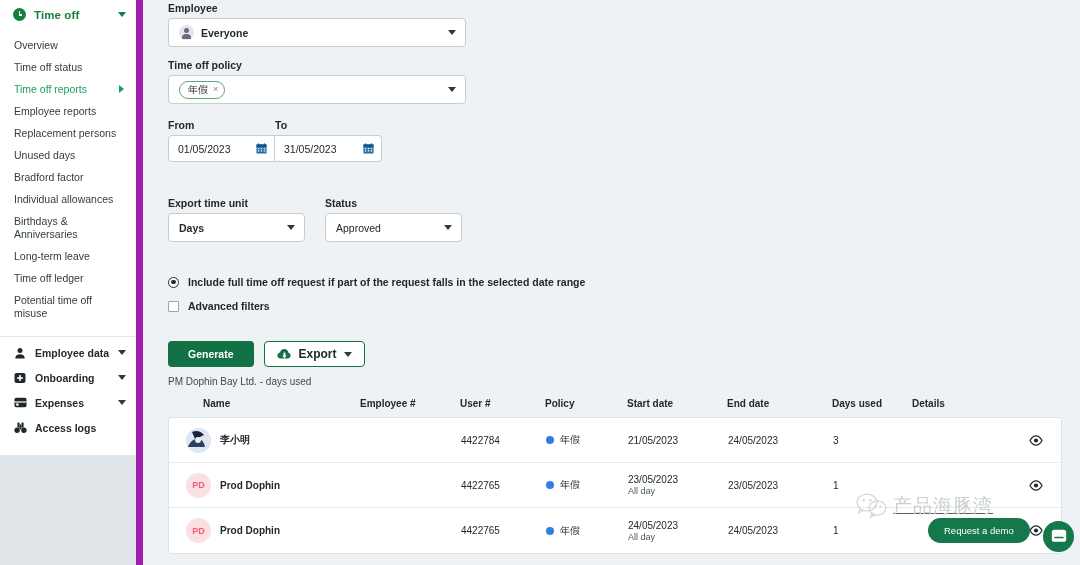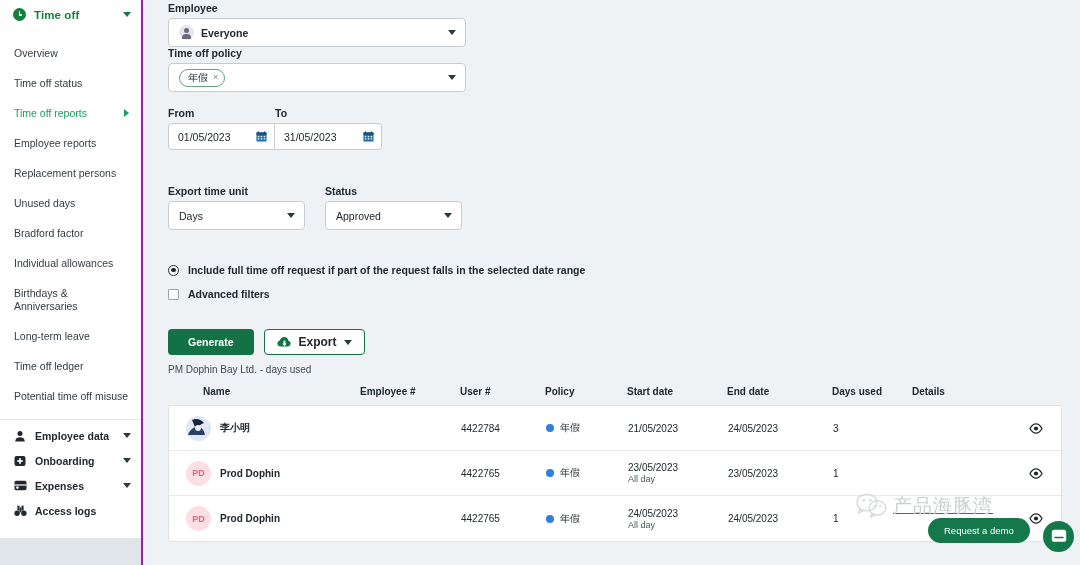--- a/index.html
+++ b/index.html
@@ -12,21 +12,21 @@
   }
   .app { display: flex; width: 1080px; height: 565px; position: relative; }
 
   
   .sidebar {
     width: 143px;
     height: 565px;
     background: #dfe5e8;
     flex: 0 0 143px;
     position: relative;
-    border-right: 2px solid #a21caf;
+    border-right: 7px solid #a21caf;
   }
   .sidebar-inner {
     background: #ffffff;
     padding: 0 0 6px 0;
   }
   .nav-header {
     display: flex;
     align-items: center;
     padding: 8px 10px 9px 13px;
     gap: 8px;
@@ -72,21 +72,20 @@
 
   .subnav { padding: 4px 0 10px 0; background: #fff; }
   .subnav-item {
     display: flex;
     align-items: center;
     padding: 4.5px 10px 4.5px 14px;
     font-size: 10.5px;
     color: #313d42;
     cursor: pointer;
     line-height: 13px;
-    margin-top: 8px;
   }
   .subnav-item .lbl { flex: 1; }
   .subnav-item.active .lbl { color: #1a9f5e; }
   .chev-right {
     width: 0; height: 0;
     border-top: 4px solid transparent;
     border-bottom: 4px solid transparent;
     border-left: 5px solid #1a9f5e;
     margin-right: 2px;
   }
@@ -511,21 +510,21 @@
   <div class="main">
     <div class="form-area">
 
       <div class="field-label lbl-pad-top">Employee</div>
       <div class="select-box">
         <span class="person-ico"></span>
         <span class="val">Everyone</span>
         <span class="select-caret"></span>
       </div>
 
-      <div class="field-label" style="margin-top:0">Time off policy</div>
+      <div class="field-label" style="margin-top:12px">Time off policy</div>
       <div class="select-box">
         <span class="chip">
           <span class="chip-txt">年假</span>
           <span class="chip-x">×</span>
         </span>
         <span style="flex:1"></span>
         <span class="select-caret"></span>
       </div>
 
       <div style="display:flex; gap:0; margin-top:15px">
@@ -568,21 +567,21 @@
                 </g>
               </svg>
           </div>
         </div>
       </div>
 
       <div class="two-col" style="margin-top:35px">
         <div>
           <div class="field-label">Export time unit</div>
           <div class="select-box small-select">
-            <span class="val" style="font-weight:normal">Days</span>
+            <span class="val" style="font-weight:bold">Days</span>
             <span class="select-caret"></span>
           </div>
         </div>
         <div>
           <div class="field-label">Status</div>
           <div class="select-box small-select">
             <span class="val" style="font-weight:normal">Approved</span>
             <span class="select-caret"></span>
           </div>
         </div>

